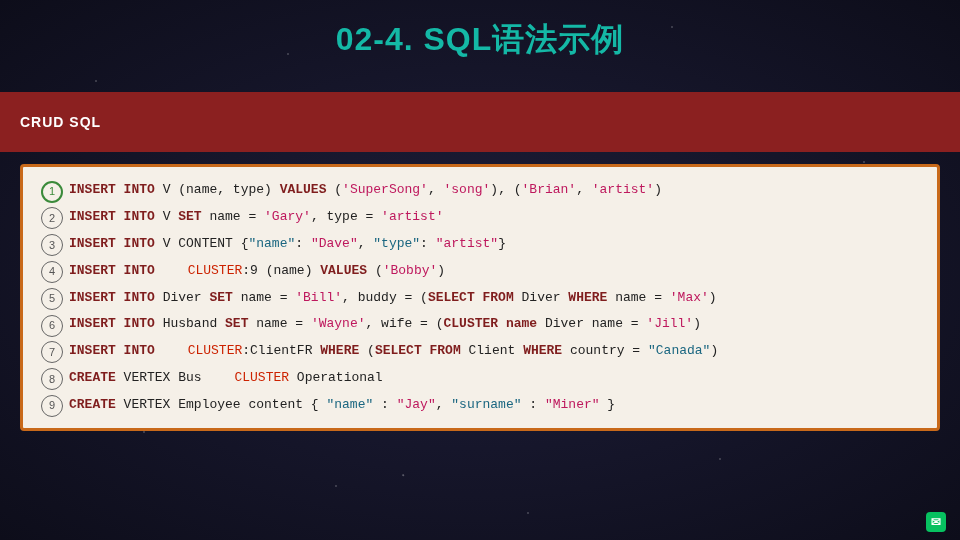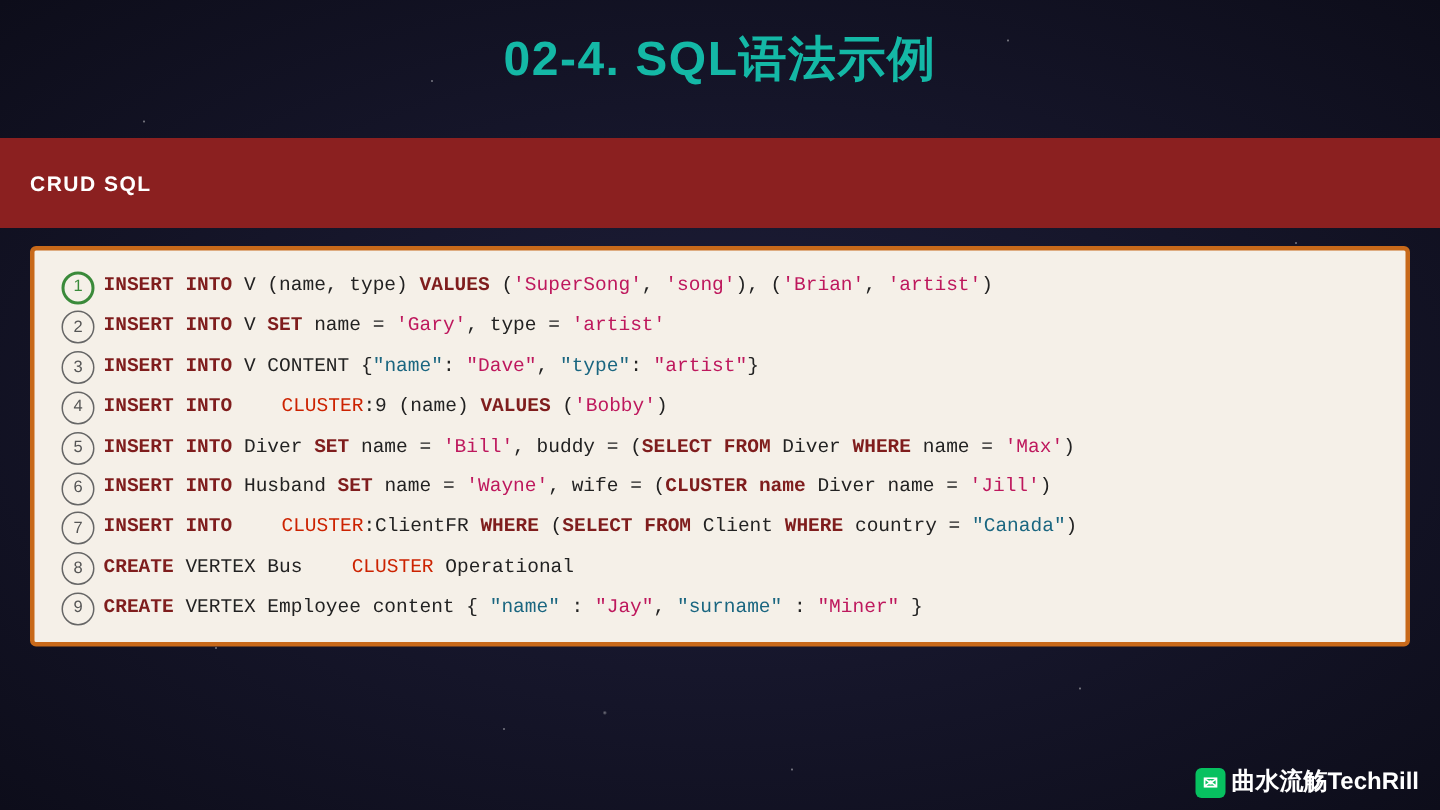--- a/index.html
+++ b/index.html
@@ -201,14 +201,13 @@
         <tr>
           <td class="line-num-cell"><span class="line-num">9</span></td>
           <td class="code-line"><span class="kw-blue">CREATE</span> VERTEX Employee content { <span class="kw-obj">"name"</span> : <span class="kw-str">"Jay"</span>, <span class="kw-obj">"surname"</span> : <span class="kw-str">"Miner"</span> }</td>
         </tr>
       </tbody>
   </table>
 </div>
 
 <div class="watermark">
   <span class="wechat-icon">✉</span>
-  <span>曲水流觞TechRill</span>
 </div>
 
 </body></html>

